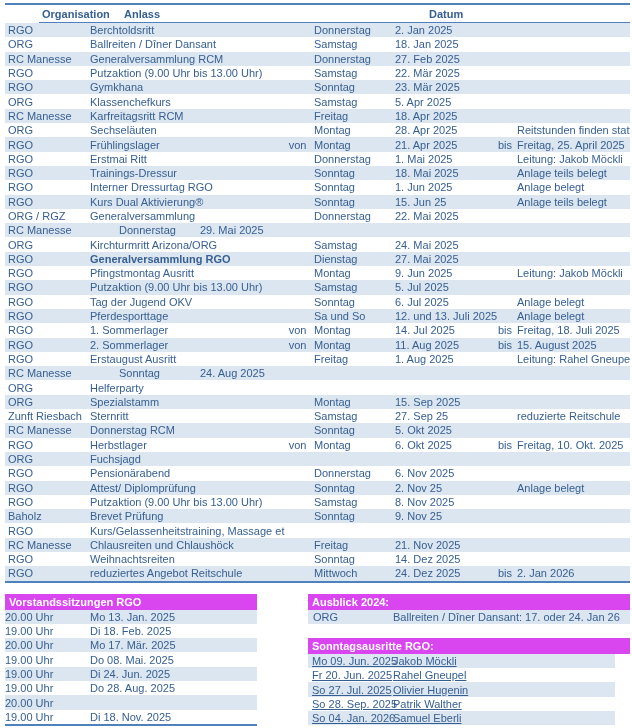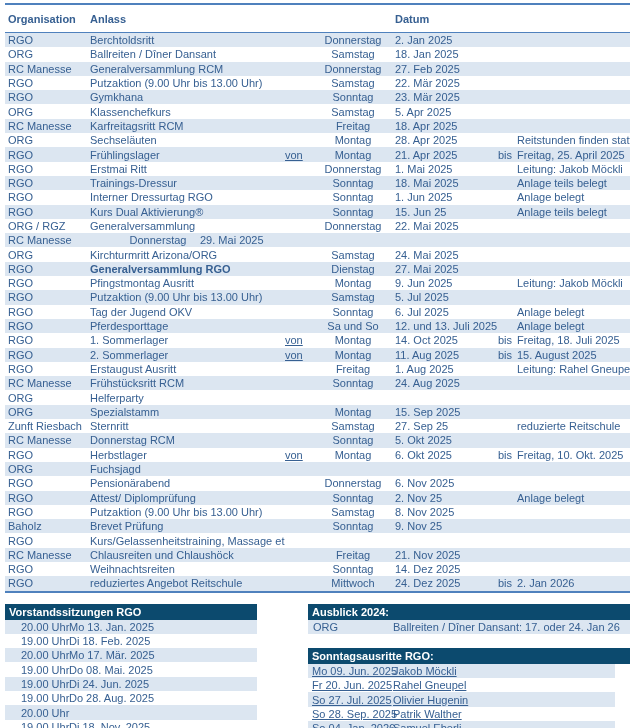--- a/index.html
+++ b/index.html
@@ -9,51 +9,52 @@
     font-family:"Liberation Sans", sans-serif;
     font-size:11px; color:#376092;
     overflow:hidden; position:relative;
   }
   .main-table {
     margin:3px 2px 0 5px; width:625px;
     border-top:2.5px solid #4F81BD;
     border-bottom:2.5px solid #4F81BD;
   }
   .thead {
-    display:flex; height:28px; align-items:center;
+    display:flex; height:18px; align-items:center;
     font-weight:bold; border-bottom:1.2px solid #4F81BD;
     white-space:nowrap;
+    margin-left:34px;
   }
   .trow {
     display:flex; height:14.3px; align-items:center;
     white-space:nowrap; overflow:hidden;
   }
   .trow.odd { background:#DCE6F1; }
   .trow.bold .c-anlass { font-weight:bold; }
   .c-org   { width:85px;  padding-left:3px; overflow:hidden; }
   .c-anlass{ width:195px; overflow:hidden; }
-  .c-von   { width:25px;  text-align:left;text-decoration:underline; }
-  .c-day   { width:82px;  padding-left:4px;text-align:center; }
+  .c-von   { width:25px;  text-align:center; }
+  .c-day   { width:82px;  padding-left:4px; }
   .c-date  { width:92px;  padding-left:3px; }
   .c-bis   { width:28px;  text-align:right; }
   .c-note  { flex:1; padding-left:5px; overflow:hidden; }
 
   .bottom { display:flex; margin:11px 2px 0 5px; }
   .left-col  { width:252px; margin-right:51px; }
   .right-col { flex:1; }
 
   .bar {
-    height:16px; background:#0c4a6e; color:#fff; font-weight:bold;
+    height:16px; background:#d946ef; color:#fff; font-weight:bold;
     display:flex; align-items:center; padding-left:4px;
     white-space:nowrap;
   }
   .board-table { border-bottom:2px solid #4F81BD; }
   .board-row { display:flex; height:14.3px; align-items:center; white-space:nowrap; }
   .board-row.odd { background:#DCE6F1; }
-  .b-time { width:64px; padding-left:16px; }
+  .b-time { width:85px; padding-left:0; }
   .b-date { flex:1; }
 
   .aus-row { display:flex; height:14.3px; align-items:center; white-space:nowrap; }
   .aus-row.odd { background:#DCE6F1; }
   .a-org  { width:85px; padding-left:5px; }
   .a-desc { flex:1; }
 
   .sunday { margin-top:14px; }
   .sun-row { display:flex; height:14.3px; width:307px; align-items:center; white-space:nowrap;text-decoration:underline; }
   .sun-row.odd { background:#DCE6F1; }
@@ -280,21 +281,21 @@
         <span class="c-date">12. und 13. Juli 2025</span>
         <span class="c-bis"></span>
         <span class="c-note">Anlage belegt</span>
       </div>
 
       <div class="trow even">
         <span class="c-org">RGO</span>
         <span class="c-anlass">1. Sommerlager</span>
         <span class="c-von">von</span>
         <span class="c-day">Montag</span>
-        <span class="c-date">14. Oct 2025</span>
+        <span class="c-date">14. Jul 2025</span>
         <span class="c-bis">bis</span>
         <span class="c-note">Freitag, 18. Juli 2025</span>
       </div>
 
       <div class="trow odd">
         <span class="c-org">RGO</span>
         <span class="c-anlass">2. Sommerlager</span>
         <span class="c-von">von</span>
         <span class="c-day">Montag</span>
         <span class="c-date">11. Aug 2025</span>
@@ -307,21 +308,20 @@
         <span class="c-anlass">Erstaugust Ausritt</span>
         <span class="c-von"></span>
         <span class="c-day">Freitag</span>
         <span class="c-date">1. Aug 2025</span>
         <span class="c-bis"></span>
         <span class="c-note">Leitung: Rahel Gneupel</span>
       </div>
 
       <div class="trow odd">
         <span class="c-org">RC Manesse</span>
-        <span class="c-anlass">Frühstücksritt RCM</span>
         <span class="c-von"></span>
         <span class="c-day">Sonntag</span>
         <span class="c-date">24. Aug 2025</span>
         <span class="c-bis"></span>
         <span class="c-note"></span>
       </div>
 
       <div class="trow even">
         <span class="c-org">ORG</span>
         <span class="c-anlass">Helferparty</span>

